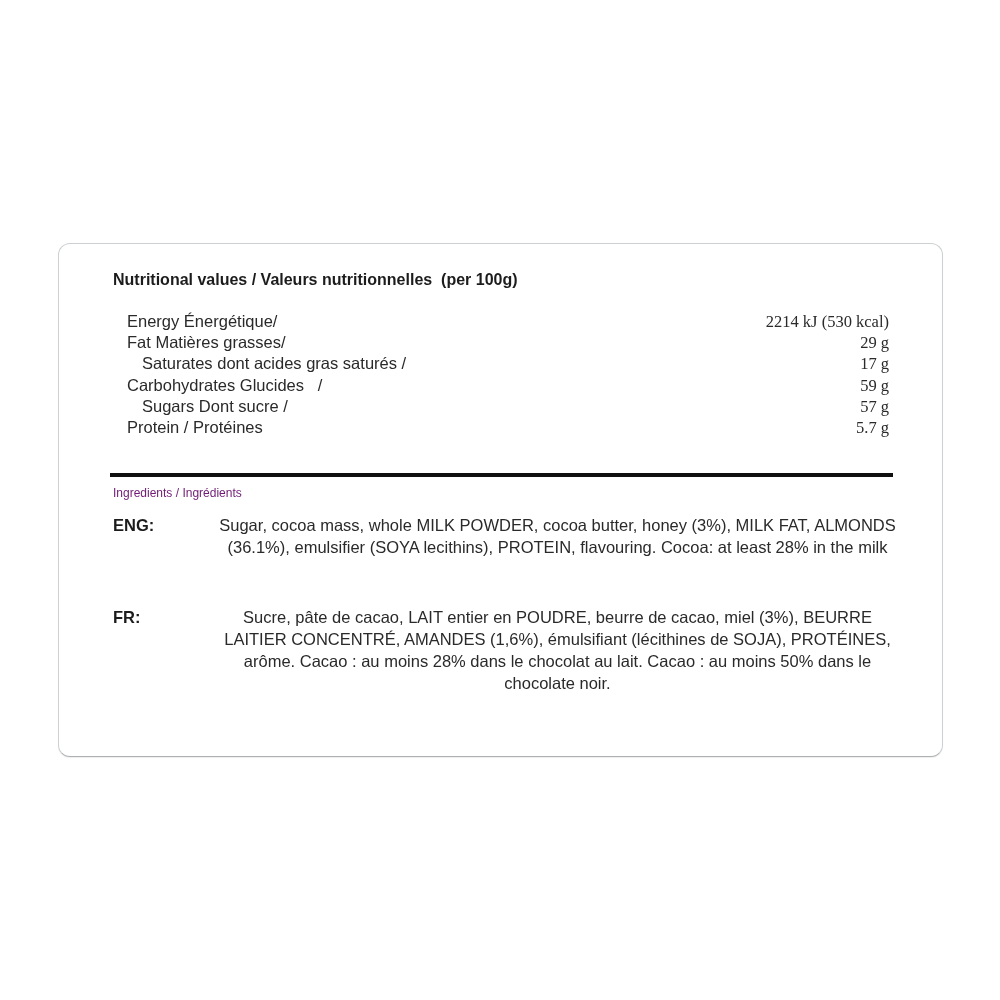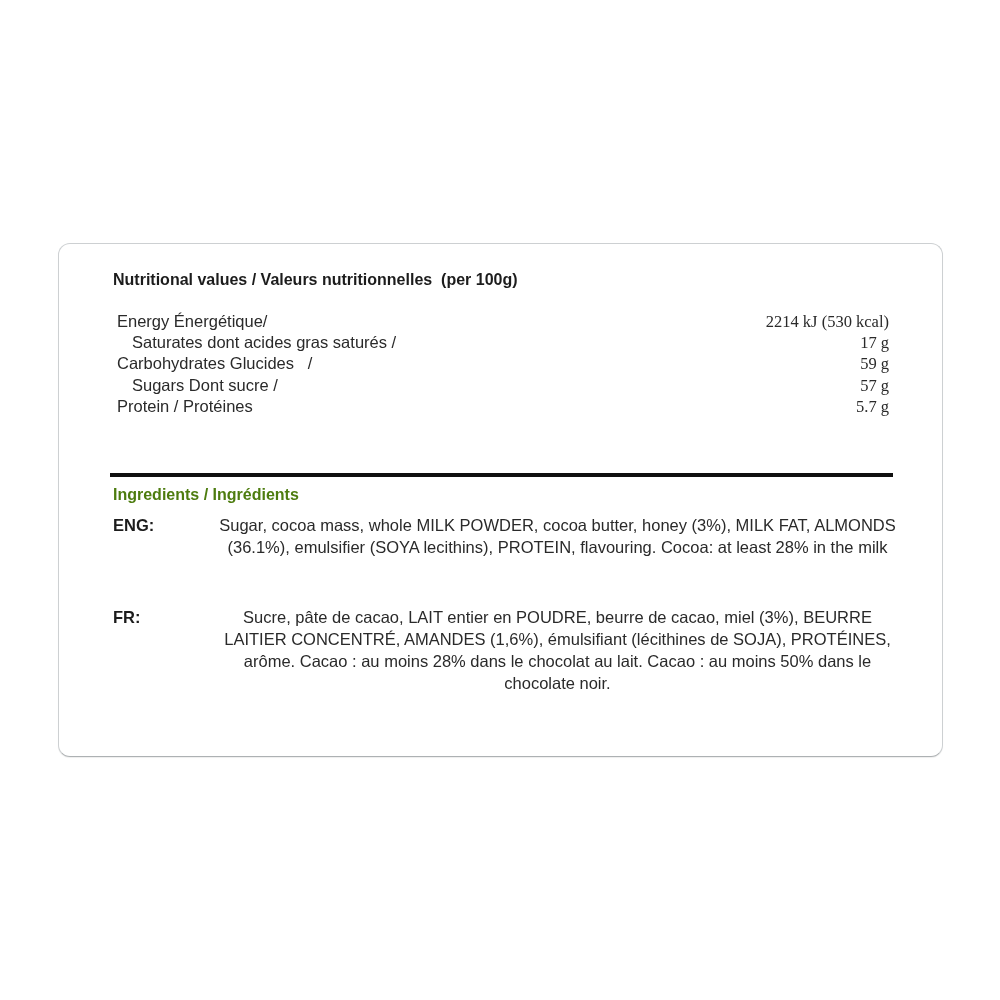--- a/index.html
+++ b/index.html
@@ -35,21 +35,21 @@
     position: absolute;
     left: 54px;
     top: 27px;
     font-size: 16px;
     font-weight: bold;
     color: #1c1c1c;
     white-space: pre;
   }
   .nutrition-table {
     position: absolute;
-    left: 58px;
+    left: 68px;
     right: 53px;
     top: 67px;
   }
   .n-row {
     display: flex;
     justify-content: space-between;
     align-items: baseline;
     height: 21.2px;
     line-height: 21.2px;
     font-size: 16.5px;
@@ -63,23 +63,23 @@
     left: 51px;
     right: 49px;
     top: 229px;
     height: 4px;
     background: #101010;
   }
   .ingredients-title {
     position: absolute;
     left: 54px;
     top: 242px;
-    font-size: 16px;
-    font-weight: bold;
-    color: #4d7c0f;
+    font-size: 12px;
+    font-weight: normal;
+    color: #701a75;
     white-space: pre;
   }
   .ing-block { position: absolute; left: 0; right: 0; }
   .ing-block.eng { top: 270px; }
   .ing-block.fr  { top: 362px; }
   .ing-label {
     position: absolute;
     left: 54px;
     top: 0;
     font-size: 16.5px;
@@ -106,20 +106,24 @@
 
 <div class="stage">
   <div class="label-card">
 
     <div class="card-title">Nutritional values / Valeurs nutritionnelles  (per 100g)</div>
 
     <div class="nutrition-table">
       <div class="n-row">
         <span class="n-label">Energy Énergétique/</span>
         <span class="n-value">2214 kJ (530 kcal)</span>
+      </div>
+      <div class="n-row">
+        <span class="n-label">Fat Matières grasses/</span>
+        <span class="n-value">29 g</span>
       </div>
       <div class="n-row indent">
         <span class="n-label">Saturates dont acides gras saturés /</span>
         <span class="n-value">17 g</span>
       </div>
       <div class="n-row">
         <span class="n-label">Carbohydrates Glucides   /</span>
         <span class="n-value">59 g</span>
       </div>
       <div class="n-row indent">

